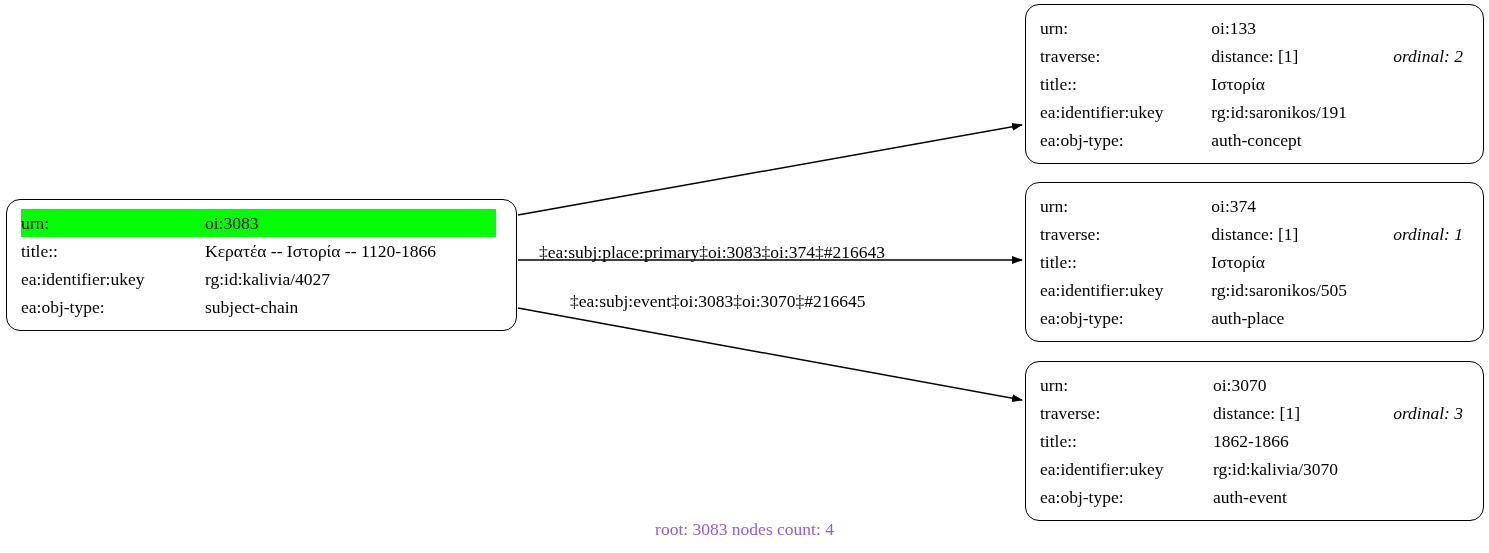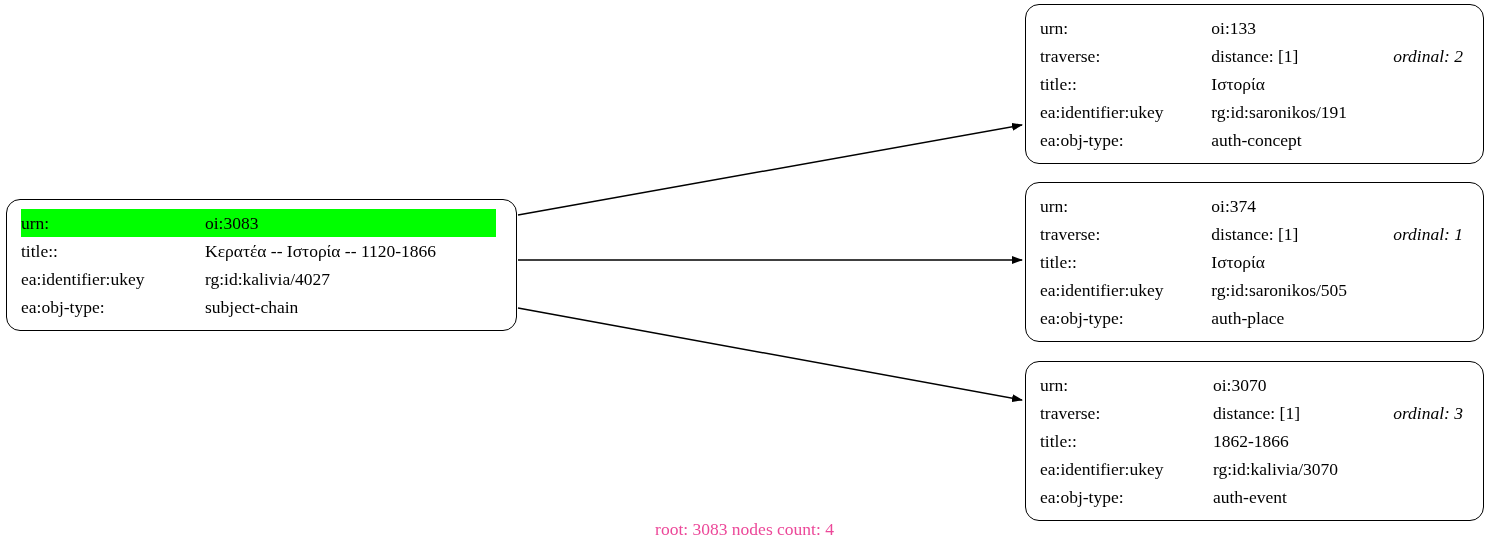--- a/index.html
+++ b/index.html
@@ -83,21 +83,21 @@
   #edge-label-2 { left: 570px; top: 291px; }
 
   
   #footer-caption {
     position: absolute;
     left: 0;
     top: 519px;
     width: 1489px;
     text-align: center;
     font-size: 17.5px;
-    color: #ec4899;
+    color: #8b5cf6;
   }
 </style>
 </head>
 <body>
 
 <div id="canvas">
 
   <svg id="edge-layer" viewBox="0 0 1489 553" width="1489" height="553">
     <defs>
       <marker id="arrow" markerWidth="11" markerHeight="8" refX="10" refY="4" orient="auto" markerUnits="userSpaceOnUse">
@@ -224,16 +224,18 @@
       </tr>
       <tr>
         <td class="cell-key">ea:obj-type:</td>
         <td class="cell-val">auth-event</td>
         <td class="cell-extra"></td>
       </tr>
     </tbody>
       </table>
   </div>
 
+  <div class="edge-label" id="edge-label-1">‡ea:subj:place:primary‡oi:3083‡oi:374‡#216643</div>
+  <div class="edge-label" id="edge-label-2">‡ea:subj:event‡oi:3083‡oi:3070‡#216645</div>
 
   <div id="footer-caption">root: 3083 nodes count: 4</div>
 
 </div>
 
 </body></html>

